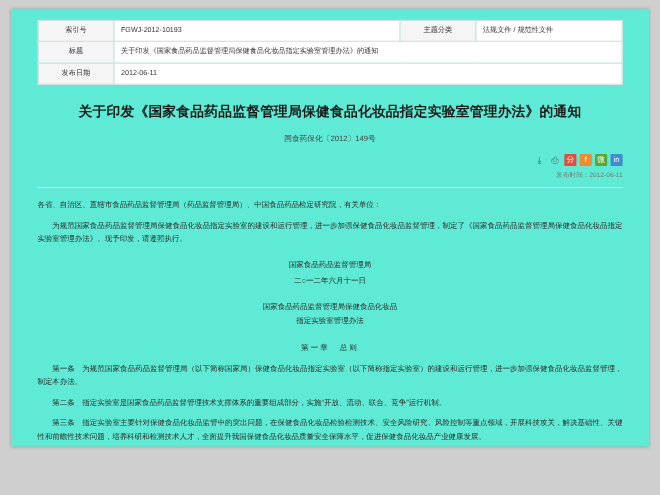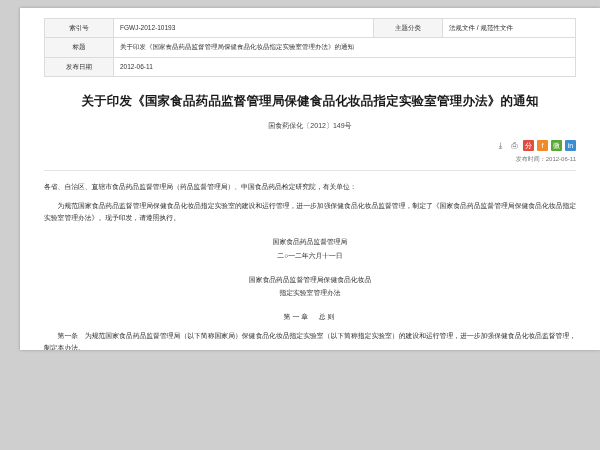--- a/index.html
+++ b/index.html
@@ -8,25 +8,25 @@
   }
   body {
     width: 600px;
     height: 450px;
     background: #cfcfcf;
     font-family: "Liberation Sans", sans-serif;
     overflow: hidden;
   }
   .page {
     position: absolute;
-    left: 20px;
+    left: 10px;
     top: 8px;
     width: 580px;
-    height: 342px;
-    background: #ffffff;
+    height: 398px;
+    background: #5eead4;
     box-shadow: 0 0 3px rgba(0,0,0,0.25);
     overflow: hidden;
   }
   .inner {
     padding: 10px 24px 0 24px;
   }
   
   table.meta {
     width: 100%;
     border-collapse: collapse;

